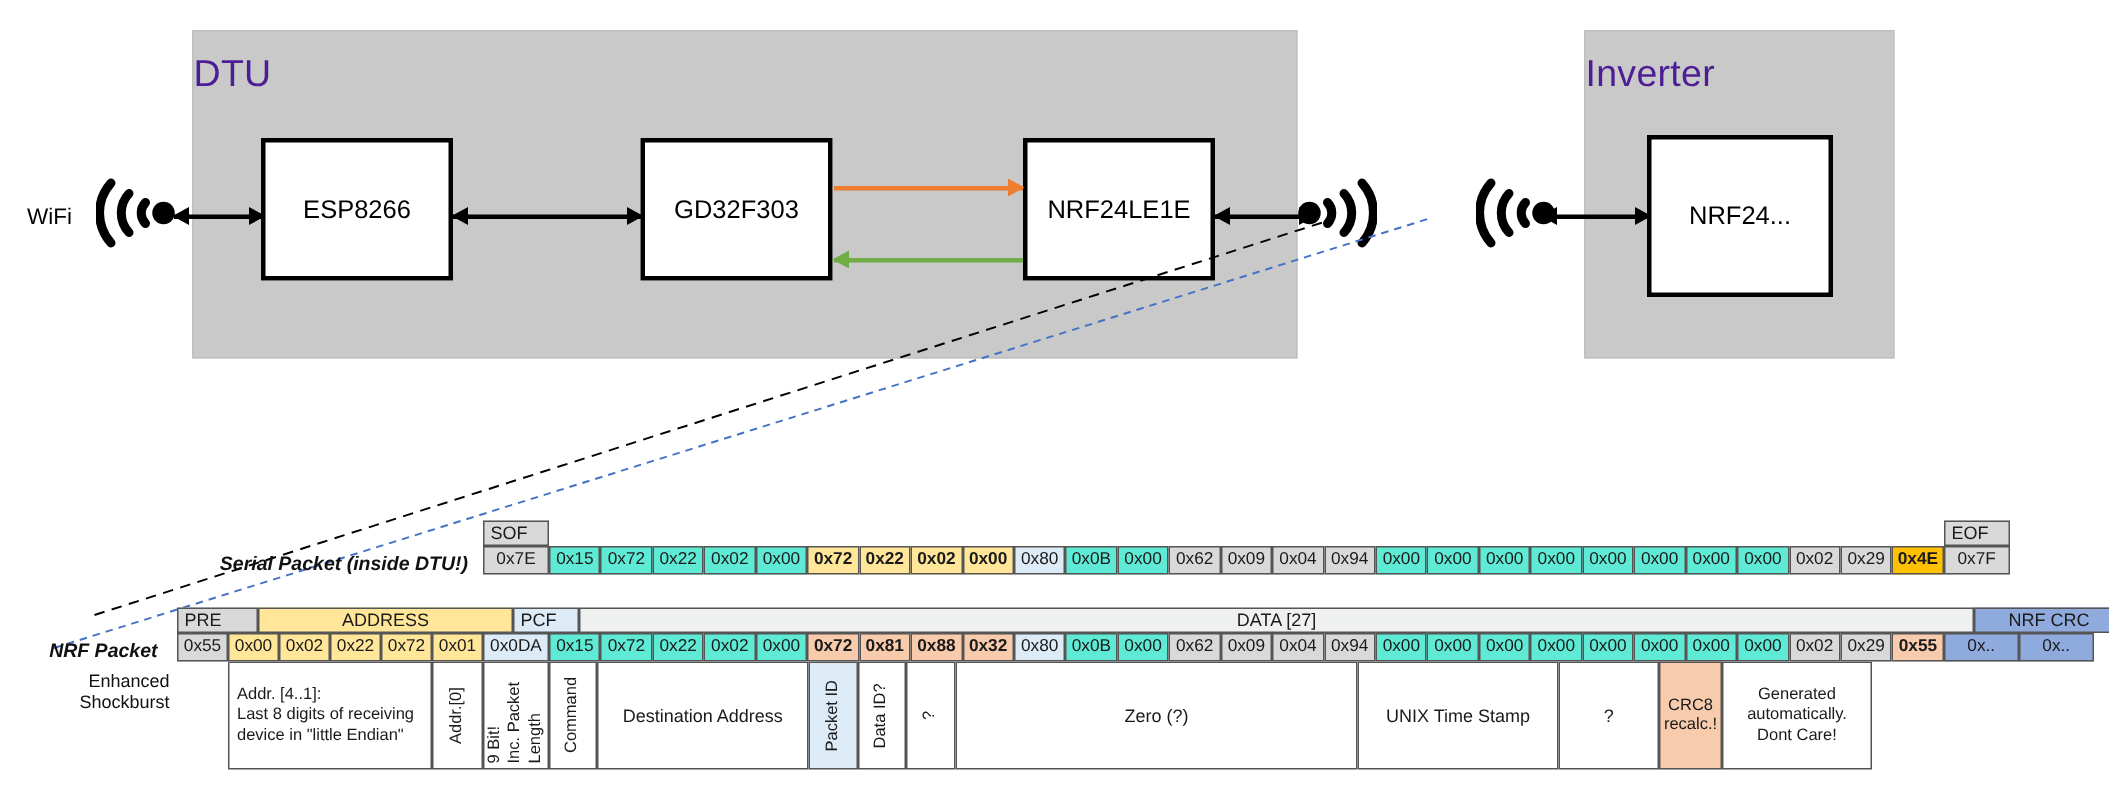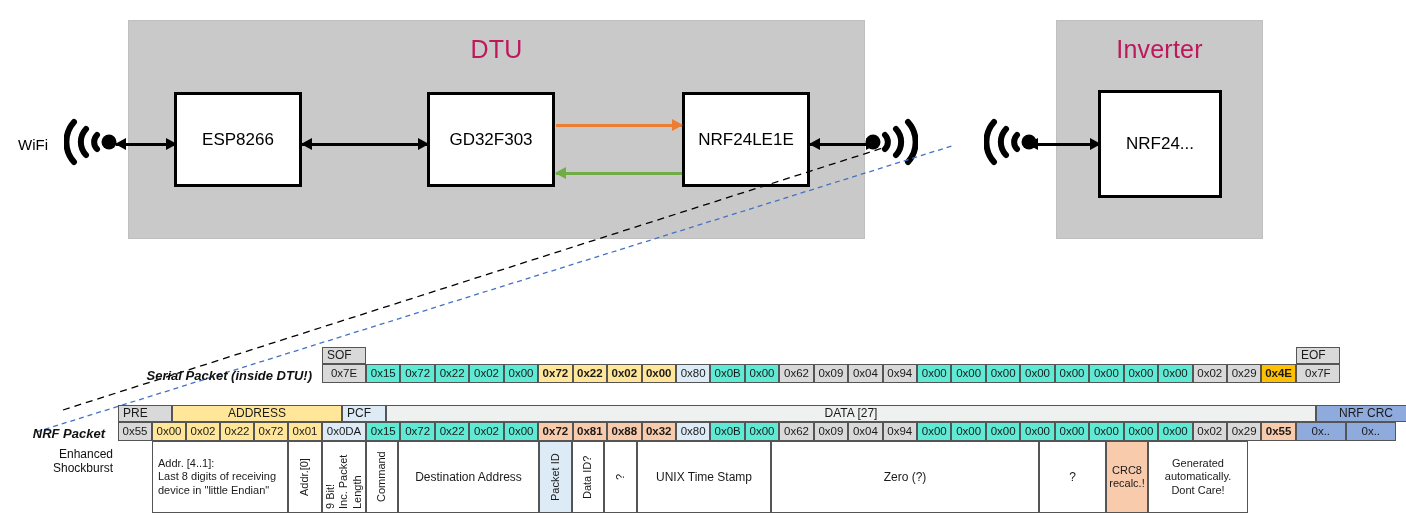--- a/index.html
+++ b/index.html
@@ -8,22 +8,22 @@
     font-family:"Liberation Sans","DejaVu Sans",sans-serif;
     color:#1a1a1a;
   }
   
   #block-diagram{position:absolute;left:0;top:0;width:1406px;height:270px;}
   .enclosure{
     position:absolute;background:#c9c9c9;border:1px solid #bfbfbf;
     box-sizing:border-box;
   }
   .enclosure-title{
-    position:absolute;left:0;right:0;top:14px;text-align:center;
-    font-size:25px;color:#be185d;letter-spacing:.2px;
+    position:absolute;left:0;right:0;top:14px;
+    font-size:25px;color:#4c1d95;letter-spacing:.2px;
   }
   .chip{
     position:absolute;background:#ffffff;border:3px solid #000000;
     box-sizing:border-box;display:flex;align-items:center;justify-content:center;
     font-size:17px;color:#000;
   }
   .arrow-h{position:absolute;height:0;}
   .arrow-line{position:absolute;left:0;top:0;height:3px;background:#000;width:100%;}
   .ahead{position:absolute;width:0;height:0;top:-5px;
          border-top:6.5px solid transparent;border-bottom:6.5px solid transparent;}
@@ -274,19 +274,19 @@
     <div class="ann small left" style="width:136px;white-space:pre-line;">Addr. [4..1]:
 Last 8 digits of receiving device in "little Endian"</div>
     <div class="ann small vert" style="width:34px;">Addr.[0]</div>
     <div class="ann small vert" style="width:44px;white-space:pre-line;text-align:left;">9 Bit!
 Inc. Packet Length</div>
     <div class="ann small vert" style="width:32px;">Command</div>
     <div class="ann" style="width:141px;">Destination Address</div>
     <div class="ann small vert blu" style="width:33px;">Packet ID</div>
     <div class="ann small vert" style="width:32px;">Data ID?</div>
     <div class="ann small vert" style="width:33px;">?</div>
+    <div class="ann" style="width:268px;">Zero (?)</div>
     <div class="ann" style="width:134px;">UNIX Time Stamp</div>
-    <div class="ann" style="width:268px;">Zero (?)</div>
     <div class="ann" style="width:67px;">?</div>
     <div class="ann small sal" style="width:42px;white-space:normal;">CRC8 recalc.!</div>
     <div class="ann small" style="width:100px;white-space:normal;">Generated automatically. Dont Care!</div>
   </div>
 </div>
 
 </body></html>

